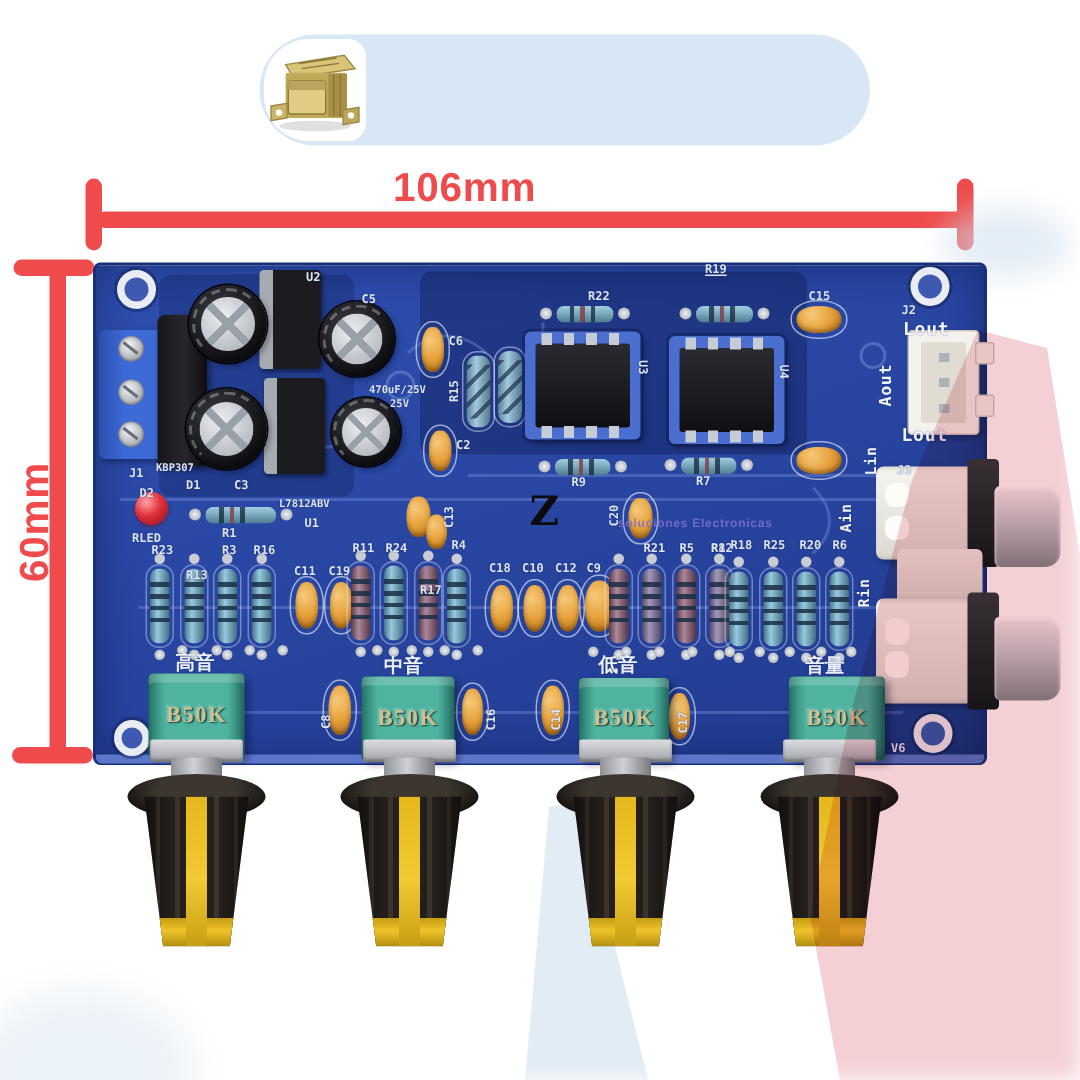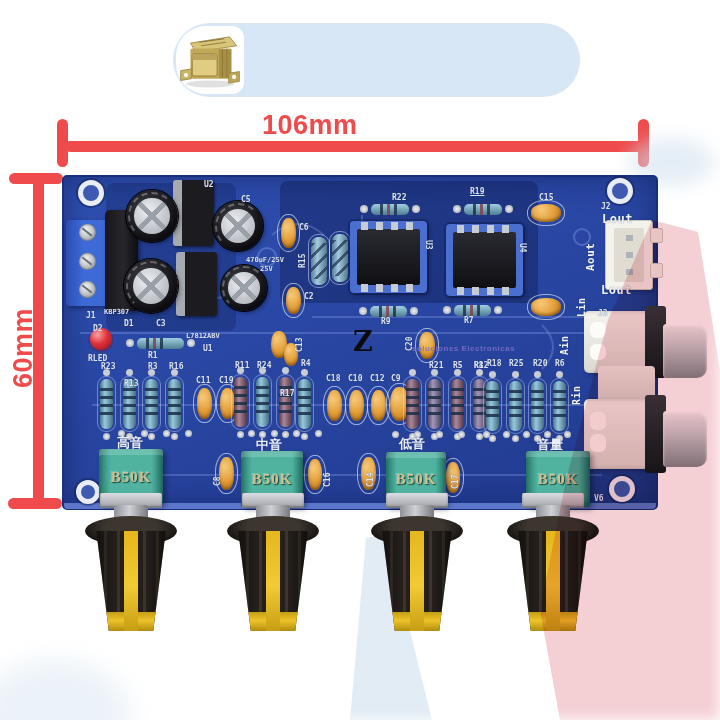--- a/index.html
+++ b/index.html
@@ -386,21 +386,21 @@
         <div class="lb" style="left: 203px; top: 345px;">U1</div>
         <div class="lb" style="left: 204px; top: 181px;">U2</div>
         <div class="lb" style="left: 241px; top: 196px;">C5</div>
         <div class="lb" style="left: 246px; top: 257px; font-size: 7px;">470uF/25V</div>
         <div class="lb" style="left: 260px; top: 266px; font-size: 7px;">25V</div>
         <div class="lb" style="left: 299px; top: 224px;">C6</div>
         <div class="lb" style="left: 299px; top: 268px; transform: rotate(-90deg);">R15</div>
         <div class="lb" style="left: 304px; top: 293px;">C2</div>
         <div class="lb" style="left: 296px; top: 352px; transform: rotate(-90deg);">C13</div>
         <div class="lb" style="left: 379px; top: 194px; padding-left: 13px;">R22</div>
-        <div class="lb" style="left: 470px; top: 188px; text-decoration: underline;">R19</div>
+        <div class="lb" style="left: 470px; top: 176px; text-decoration: underline;">R19</div>
         <div class="lb" style="left: 432px; top: 240px; transform: rotate(90deg);">U3</div>
         <div class="lb" style="left: 526px; top: 243px; transform: rotate(90deg);">U4</div>
         <div class="lb" style="left: 381px; top: 318px;">R9</div>
         <div class="lb" style="left: 464px; top: 317px;">R7</div>
         <div class="lb" style="left: 406px; top: 351px; transform: rotate(-90deg);">C20</div>
         <div class="lb" style="left: 539px; top: 194px;">C15</div>
         <div class="lb" style="left: 601px; top: 203px;">J2</div>
         <div class="lb lb-big" style="left: 602px; top: 213px; font-size: 12px;">Lout</div>
         <div class="lb lb-big" style="left: 585px; top: 271px; font-size: 11px; transform: rotate(-90deg);">Aout</div>
         <div class="lb lb-big" style="left: 601px; top: 284px; font-size: 12px;">Lout</div>

